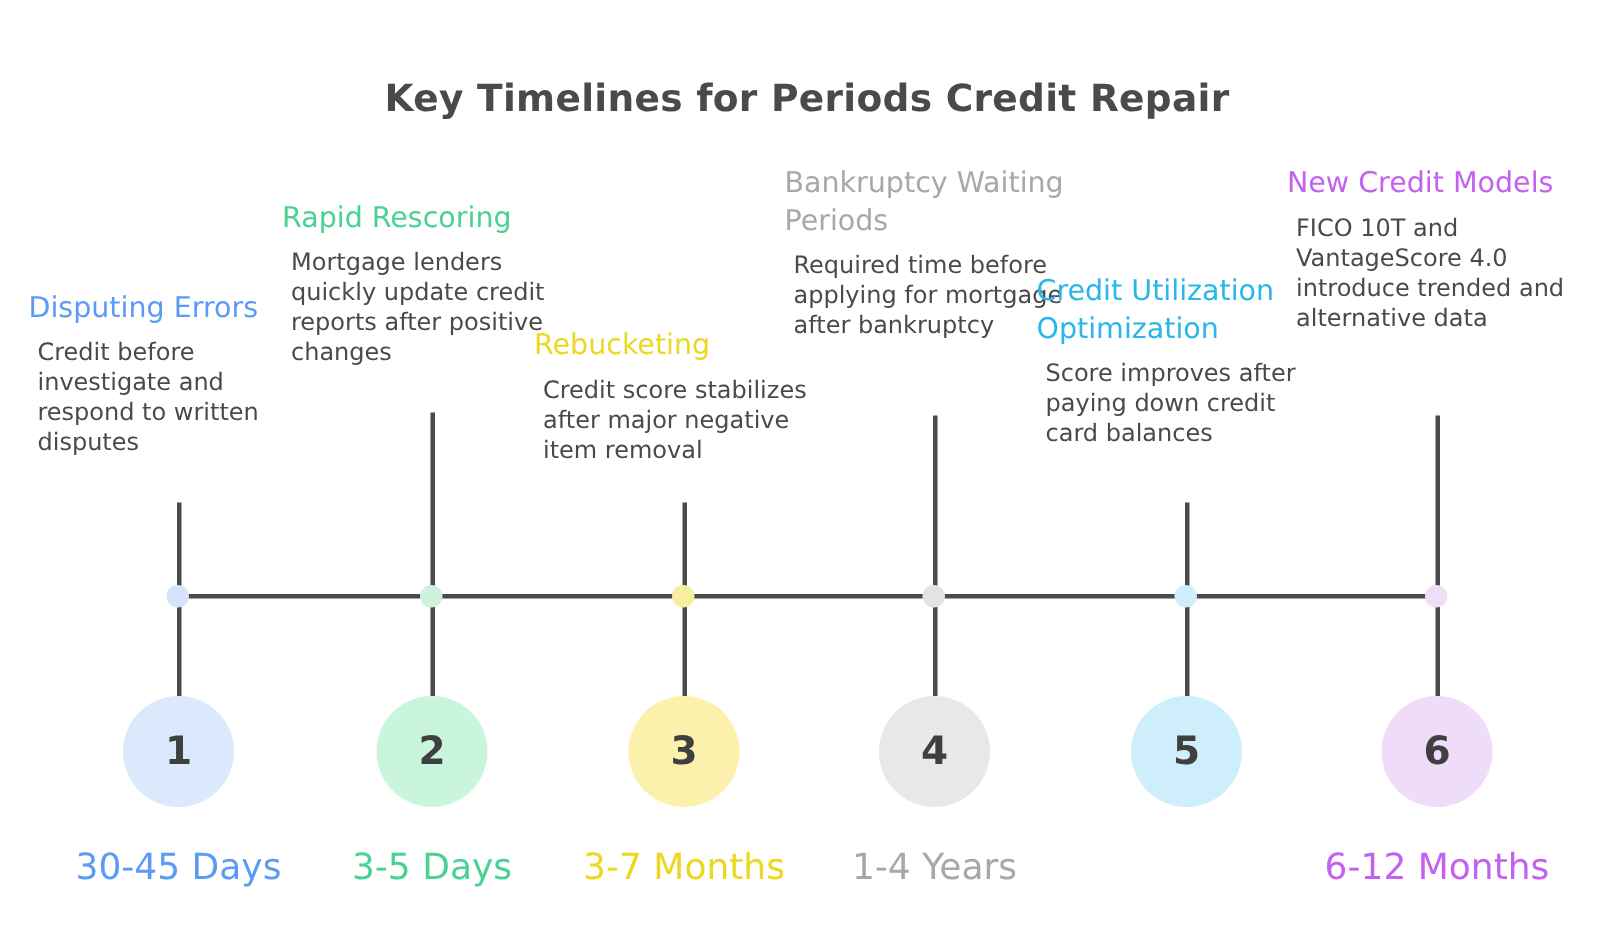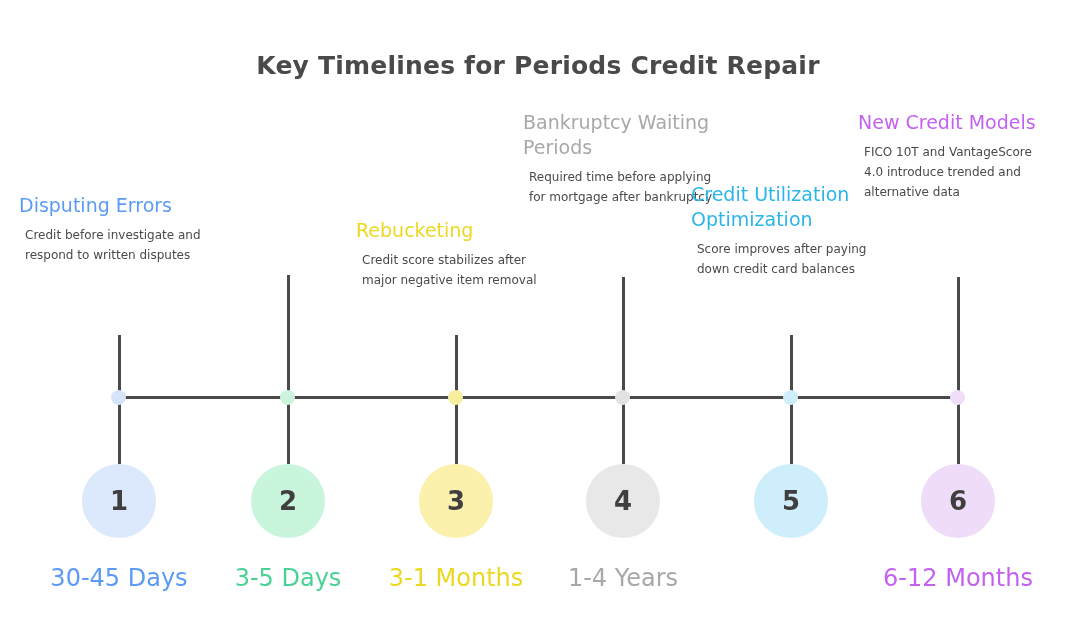--- a/index.html
+++ b/index.html
@@ -62,21 +62,21 @@
     width: 200px;
   }
   .node-title {
     font-size: 19px;
     line-height: 25px;
     font-weight: normal;
     margin: 0 0 7px 0;
     font-family: "DejaVu Sans", "Liberation Sans", sans-serif;
   }
   .node-desc {
-    font-size: 12px;
+    font-size: 16px;
     line-height: 20px;
     color: #4a4a4a;
     margin: 0;
     padding: 0 6px;
     font-family: "DejaVu Sans", "Liberation Sans", sans-serif;
   }
 
   
   .stem {
     position: absolute;
@@ -138,38 +138,42 @@
       <div class="node-desc">Credit before investigate and respond to written disputes</div>
     </div>
     <div class="stem" style="top:335px; height:129px"></div>
     <div class="axis-dot" style="background:#d5e4fb"></div>
     <div class="num-circle" style="background:#dce8fb">
       <span>1</span>
     </div>
     <div class="duration" style="color:#5b9bf5">30-45 Days</div>
   </div>
     <div class="node" style="left: 288px;">
+    <div class="node-head" style="top:133px">
+      <div class="node-title" style="color:#4ad295">Rapid Rescoring</div>
+      <div class="node-desc">Mortgage lenders quickly update credit reports after positive changes</div>
+    </div>
     <div class="stem" style="top:275px; height:189px"></div>
     <div class="axis-dot" style="background:#cdf3dd"></div>
     <div class="num-circle" style="background:#c9f5dd">
       <span>2</span>
     </div>
     <div class="duration" style="color:#4ad295">3-5 Days</div>
   </div>
     <div class="node" style="left: 456px;">
     <div class="node-head" style="top:218px">
       <div class="node-title" style="color:#ebd820">Rebucketing</div>
       <div class="node-desc">Credit score stabilizes after major negative item removal</div>
     </div>
     <div class="stem" style="top:335px; height:129px"></div>
     <div class="axis-dot" style="background:#f8ee9f"></div>
     <div class="num-circle" style="background:#fbf0ac">
       <span>3</span>
     </div>
-    <div class="duration" style="color:#ebd820">3-1 Months</div>
+    <div class="duration" style="color:#ebd820">3-7 Months</div>
   </div>
     <div class="node" style="left: 623px;">
     <div class="node-head" style="top:110px">
       <div class="node-title" style="color:#a8a8a8">Bankruptcy Waiting Periods</div>
       <div class="node-desc">Required time before applying for mortgage after bankruptcy</div>
     </div>
     <div class="stem" style="top:277px; height:187px"></div>
     <div class="axis-dot" style="background:#e3e3e3"></div>
     <div class="num-circle" style="background:#e8e8e8">
       <span>4</span>

